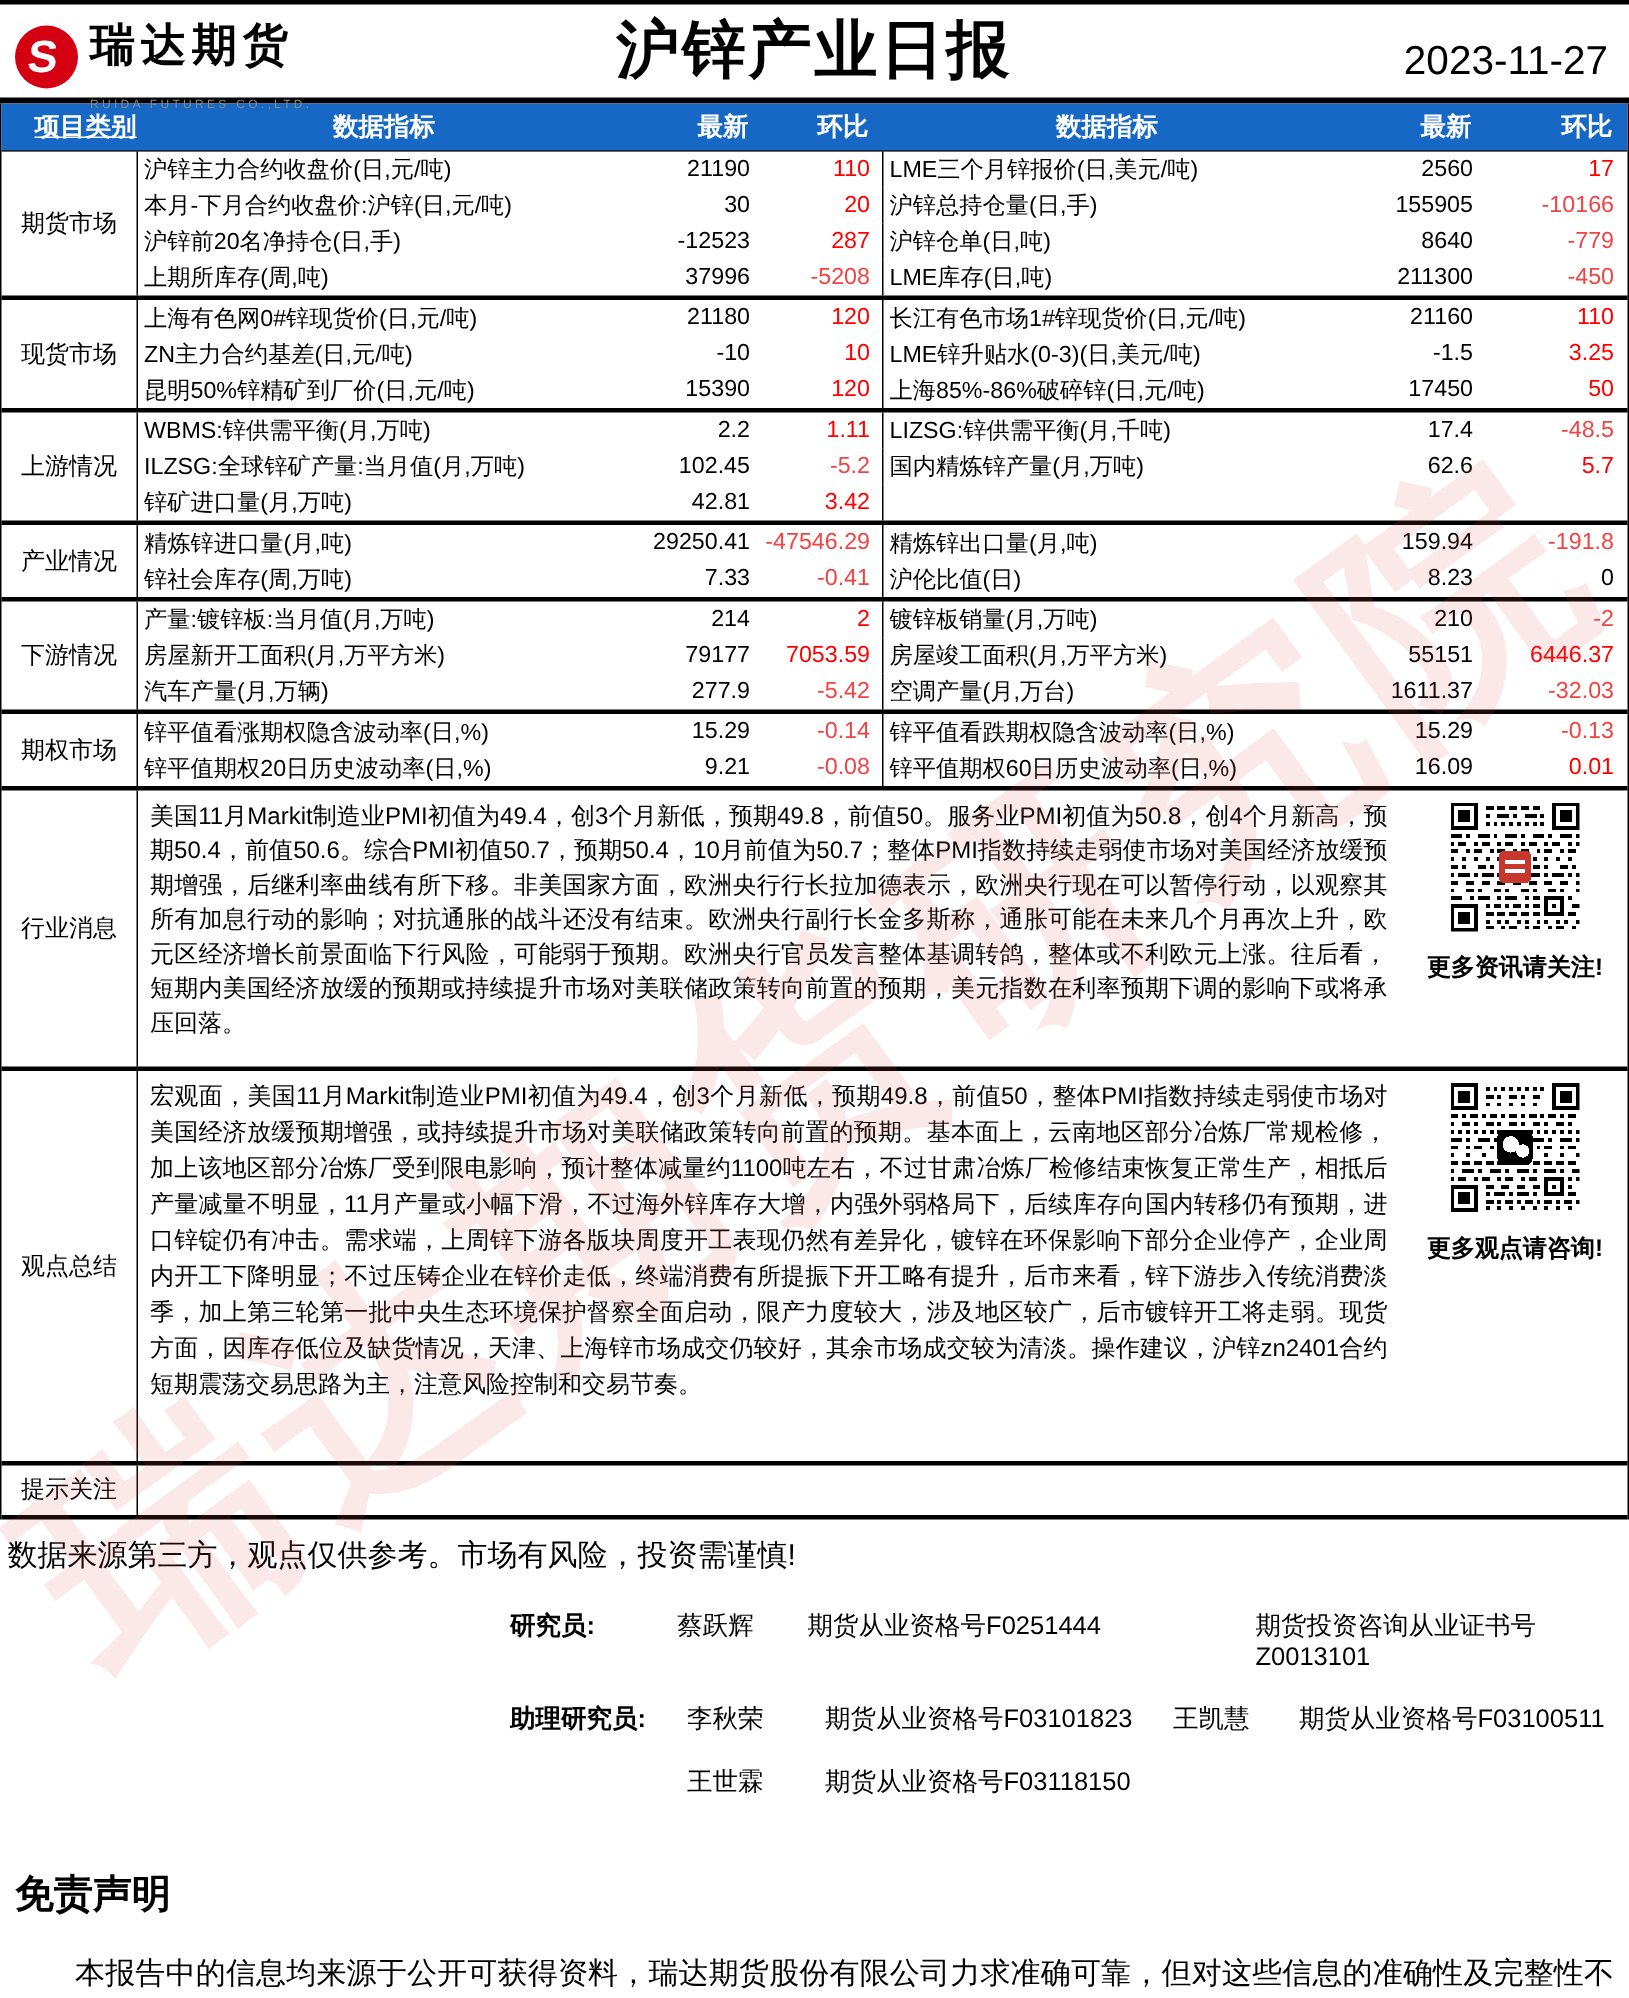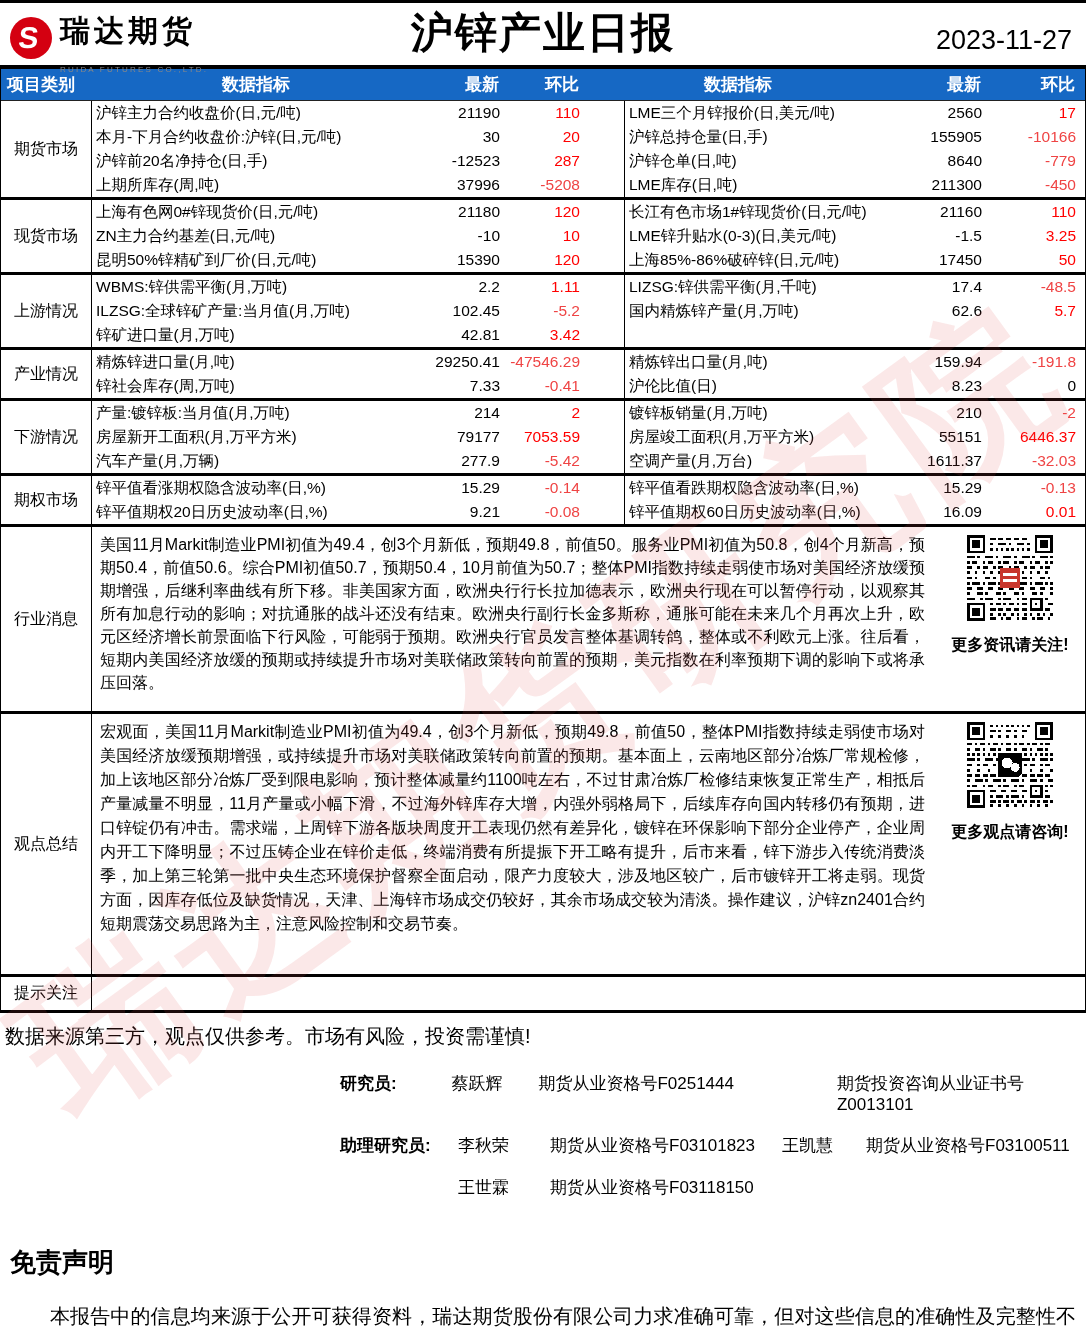--- a/index.html
+++ b/index.html
@@ -13,31 +13,31 @@
   .logo-cn{font-size:30px;font-weight:bold;letter-spacing:4px;line-height:32px;}
   .logo-en{font-size:8px;color:#888;letter-spacing:2.2px;margin-top:18px;}
   .title{position:absolute;left:0;right:0;top:2px;text-align:center;font-size:42px;font-weight:bold;letter-spacing:2px;}
   .date{position:absolute;right:14px;top:22px;font-size:27px;}
   .rule{height:4px;background:#000;}
   
   .tbl{border-left:1px solid #000;border-right:1px solid #000;}
   .thead{display:grid;grid-template-columns:90px 330px 86px 80px 302px 100px 94px;
          background:#1668c4;color:#fff;font-weight:bold;font-size:17px;height:31px;
          align-items:center;border-bottom:1px solid #222;}
-  .th-cat{padding-left:6px;}
+  .th-cat{padding-left:22px;text-decoration:underline;}
   .th-ind{text-align:center;}
   .th-num{text-align:right;padding-right:8px;}
   .section{display:grid;grid-template-columns:90px 1fr;border-bottom:3px solid #000;}
   .cat{display:flex;align-items:center;justify-content:center;font-size:16px;}
   .rows{border-left:1.5px solid #000;}
   .row{display:grid;grid-template-columns:330px 86px 80px 302px 100px 94px;}
   .c{display:flex;align-items:center;height:24px;font-size:15.5px;white-space:nowrap;overflow:hidden;padding:0 4px;}
   .ind{justify-content:flex-start;}
   .val,.chg{justify-content:flex-end;padding-right:8px;}
-  .b2{border-left:1.5px solid #000;margin-left:36px;}
+  .b2{border-left:1.5px solid #000;}
   .up{color:#ff0000;}
   .down{color:#ef4444;}
   .flat{color:#000;}
   
   .tsec{display:grid;grid-template-columns:90px 1fr;border-bottom:3px solid #000;}
   .tbody{border-left:1.5px solid #000;display:flex;}
   .ttext{flex:1;font-size:16px;text-align:justify;padding:6px 10px 6px 8px;}
   .news .ttext{line-height:23px;min-height:172px;}
   .summ .ttext{line-height:24px;min-height:248px;}
   .qrcol{width:150px;display:flex;flex-direction:column;align-items:center;padding-top:8px;}

